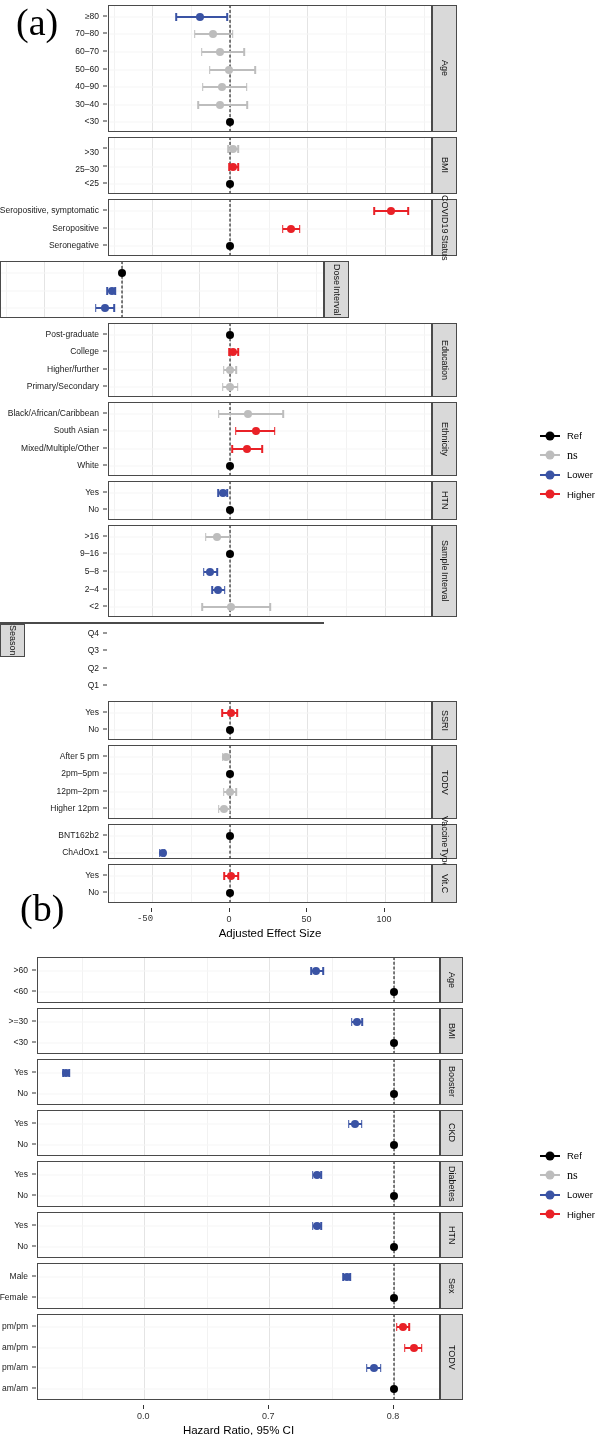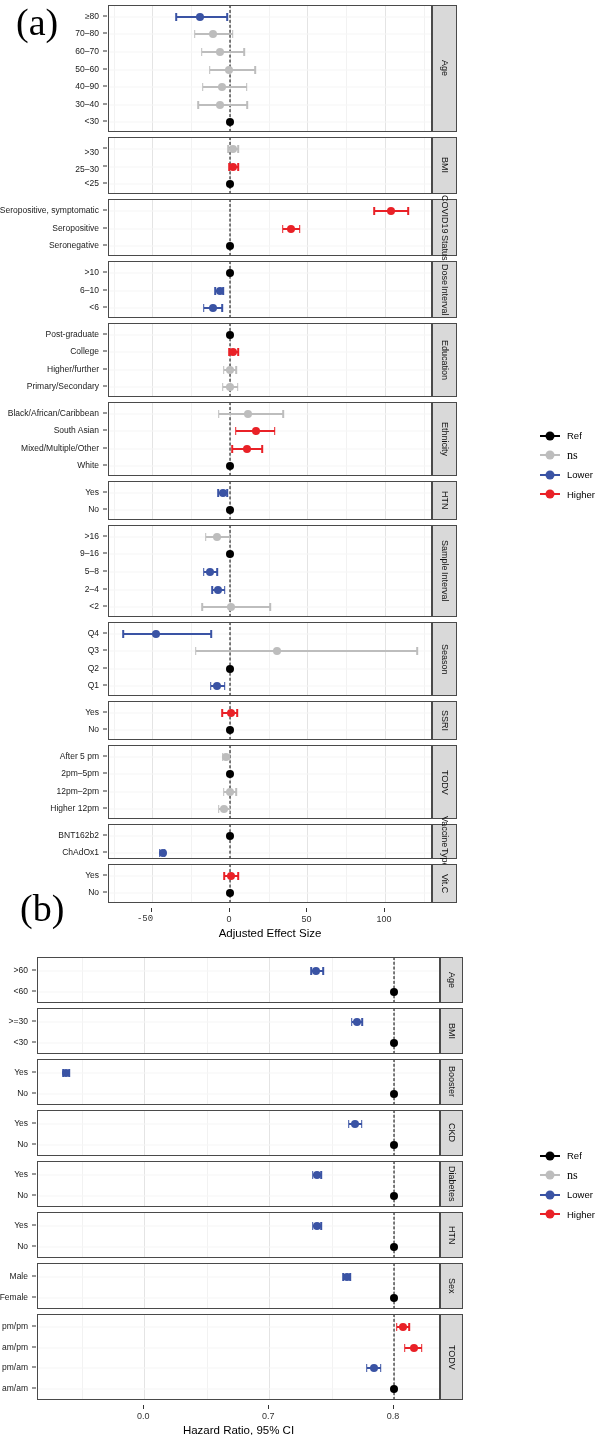--- a/index.html
+++ b/index.html
@@ -191,28 +191,20 @@
           <div class="pt" style="left: 181.7px; top: 28.5px; background: rgb(233, 33, 39);"></div>
           <div class="hgrid" style="top: 46.3px;"></div>
           <div class="pt" style="left: 120.9px; top: 46.3px; background: rgb(0, 0, 0);"></div>
         </div>
         <div class="strip" style="width: 25px;">
           <div class="strip-word">COVID19</div>
           <div class="strip-word">Status</div>
         </div>
       </div>
       <div class="facet" style="height: 57px;">
-        <div class="gutter" style="width: 108px;">
-          <div class="rowlabel" style="top: 10.7px;">&gt;10</div>
-          <div class="ytick" style="top: 10.7px;"></div>
-          <div class="rowlabel" style="top: 28.5px;">6–10</div>
-          <div class="ytick" style="top: 28.5px;"></div>
-          <div class="rowlabel" style="top: 46.3px;">&lt;6</div>
-          <div class="ytick" style="top: 46.3px;"></div>
-        </div>
         <div class="plotarea" style="width: 324px;">
           <div class="grid minor" style="left: 4.7px;"></div>
           <div class="grid major" style="left: 43.4px;"></div>
           <div class="grid minor" style="left: 82.2px;"></div>
           <div class="grid major" style="left: 120.9px;"></div>
           <div class="grid minor" style="left: 159.7px;"></div>
           <div class="grid major" style="left: 198.4px;"></div>
           <div class="grid minor" style="left: 237.2px;"></div>
           <div class="grid major" style="left: 275.9px;"></div>
           <div class="grid minor" style="left: 314.7px;"></div>
@@ -398,21 +390,21 @@
           <div class="ci" style="left: 93.3px; width: 67.7px; top: 81.4px; background: rgb(189, 189, 189);"></div>
           <div class="cap" style="left: 93.3px; top: 81.4px; background: rgb(189, 189, 189);"></div>
           <div class="cap" style="left: 161.1px; top: 81.4px; background: rgb(189, 189, 189);"></div>
           <div class="pt" style="left: 122.3px; top: 81.4px; background: rgb(189, 189, 189);"></div>
         </div>
         <div class="strip" style="width: 25px;">
           <div class="strip-word">Sample</div>
           <div class="strip-word">Interval</div>
         </div>
       </div>
-      <div class="facet" style="height: 74px;">
+      <div class="facet" style="height: 74px; flex-direction: column;">
         <div class="gutter" style="width: 108px;">
           <div class="rowlabel" style="top: 10.6px;">Q4</div>
           <div class="ytick" style="top: 10.6px;"></div>
           <div class="rowlabel" style="top: 28.2px;">Q3</div>
           <div class="ytick" style="top: 28.2px;"></div>
           <div class="rowlabel" style="top: 45.8px;">Q2</div>
           <div class="ytick" style="top: 45.8px;"></div>
           <div class="rowlabel" style="top: 63.4px;">Q1</div>
           <div class="ytick" style="top: 63.4px;"></div>
         </div>

